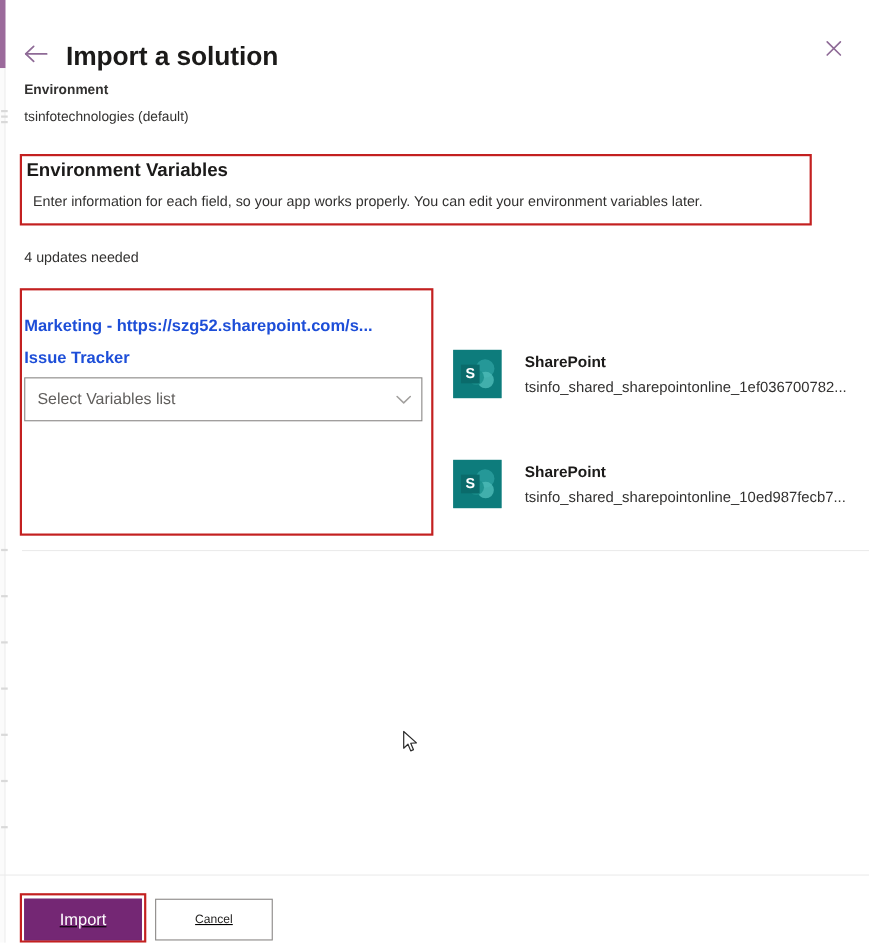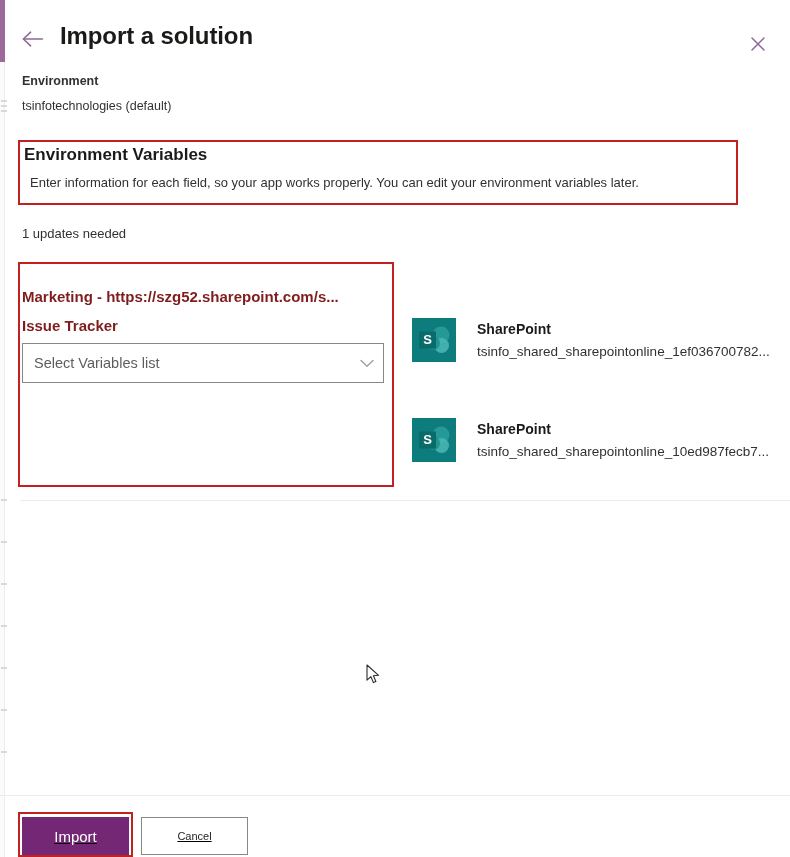--- a/index.html
+++ b/index.html
@@ -43,21 +43,21 @@
     background: #d9d9d9;
   }
 
   
   .header-row {
     position: absolute;
     left: 0; top: 22px;
     width: 790px;
     height: 44px;
     display: flex;
-    align-items: flex-start;
+    align-items: flex-end;
   }
   .back-btn {
     width: 34px; height: 34px;
     margin-left: 16px;
     display: flex; align-items: center; justify-content: center;
     cursor: pointer;
     background: transparent;
     border: none;
   }
   .page-title {
@@ -130,21 +130,21 @@
 
   
   .fields-col {
     position: absolute;
     left: 22px; top: 288px;
     width: 364px;
   }
   .field-label {
     font-size: 15px;
     font-weight: 600;
-    color: #7f1d1d;
+    color: #1d4ed8;
     margin-bottom: 9px;
     white-space: nowrap;
     overflow: hidden;
   }
   .field-label.second { margin-top: 12px; }
 
   .combo {
     position: relative;
     width: 362px;
     height: 40px;
@@ -283,21 +283,21 @@
     </button>
   </div>
 
   <div class="env-label">Environment</div>
   <div class="env-value">tsinfotechnologies (default)</div>
 
   <div class="ev-heading">Environment Variables</div>
   <div class="ev-desc">Enter information for each field, so your app works properly. You can edit your environment variables later.</div>
   <div class="redbox" id="redbox-envvars"></div>
 
-  <div class="updates-needed">1 updates needed</div>
+  <div class="updates-needed">4 updates needed</div>
 
   <div class="fields-col">
 
     <div class="field-label">Marketing - https://szg52.sharepoint.com/s...</div>
 
     <div class="field-label second">Issue Tracker</div>
     <div class="combo">
       <span class="combo-text">Select Variables list</span>
       <span class="combo-chev">
         <svg width="14" height="9" viewBox="0 0 14 9">

